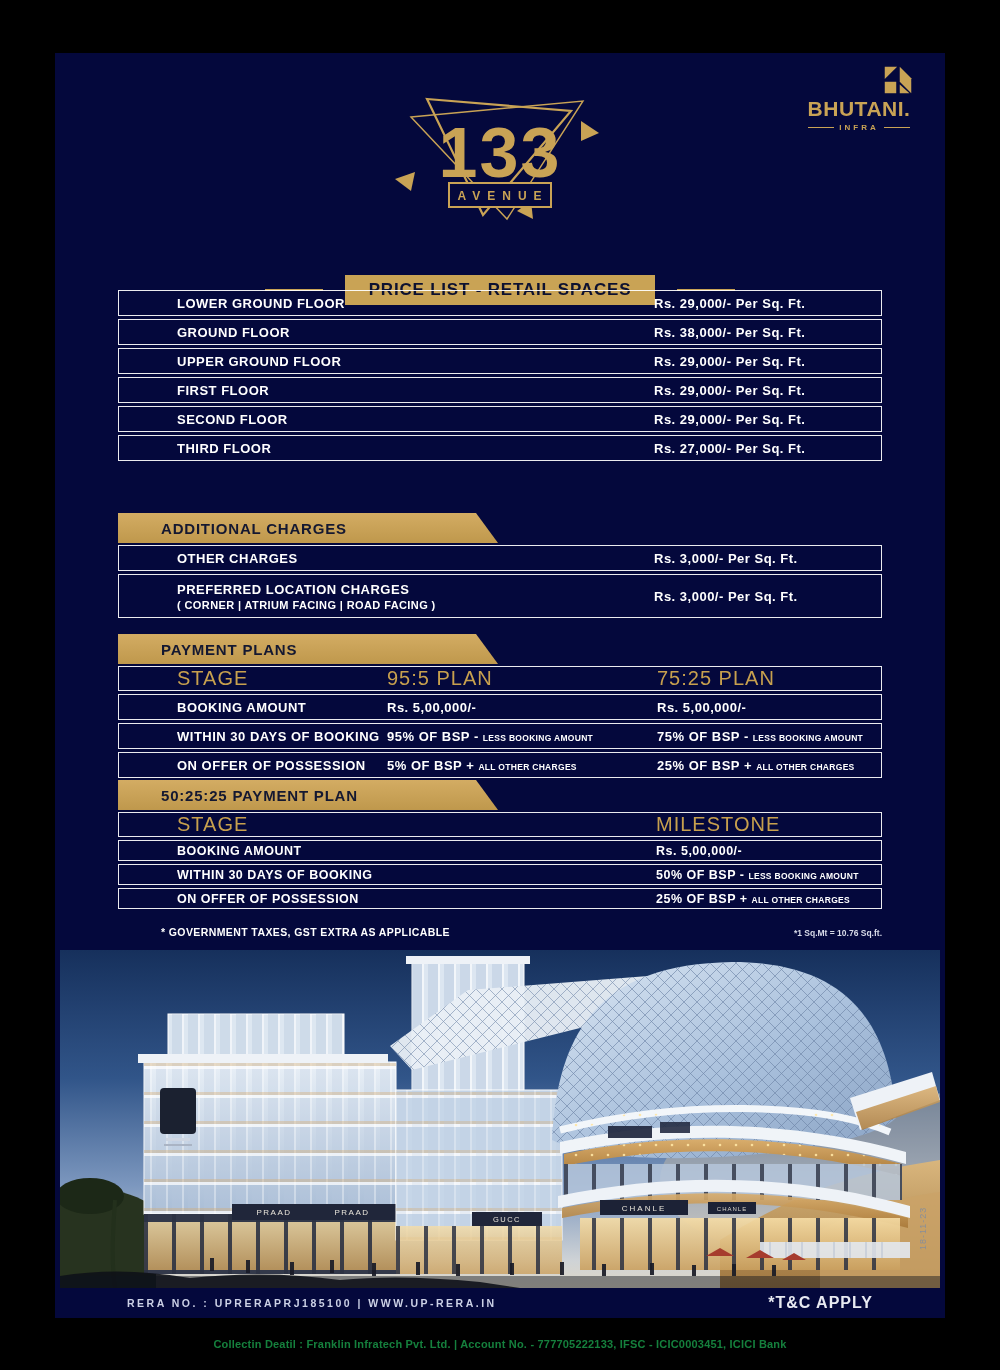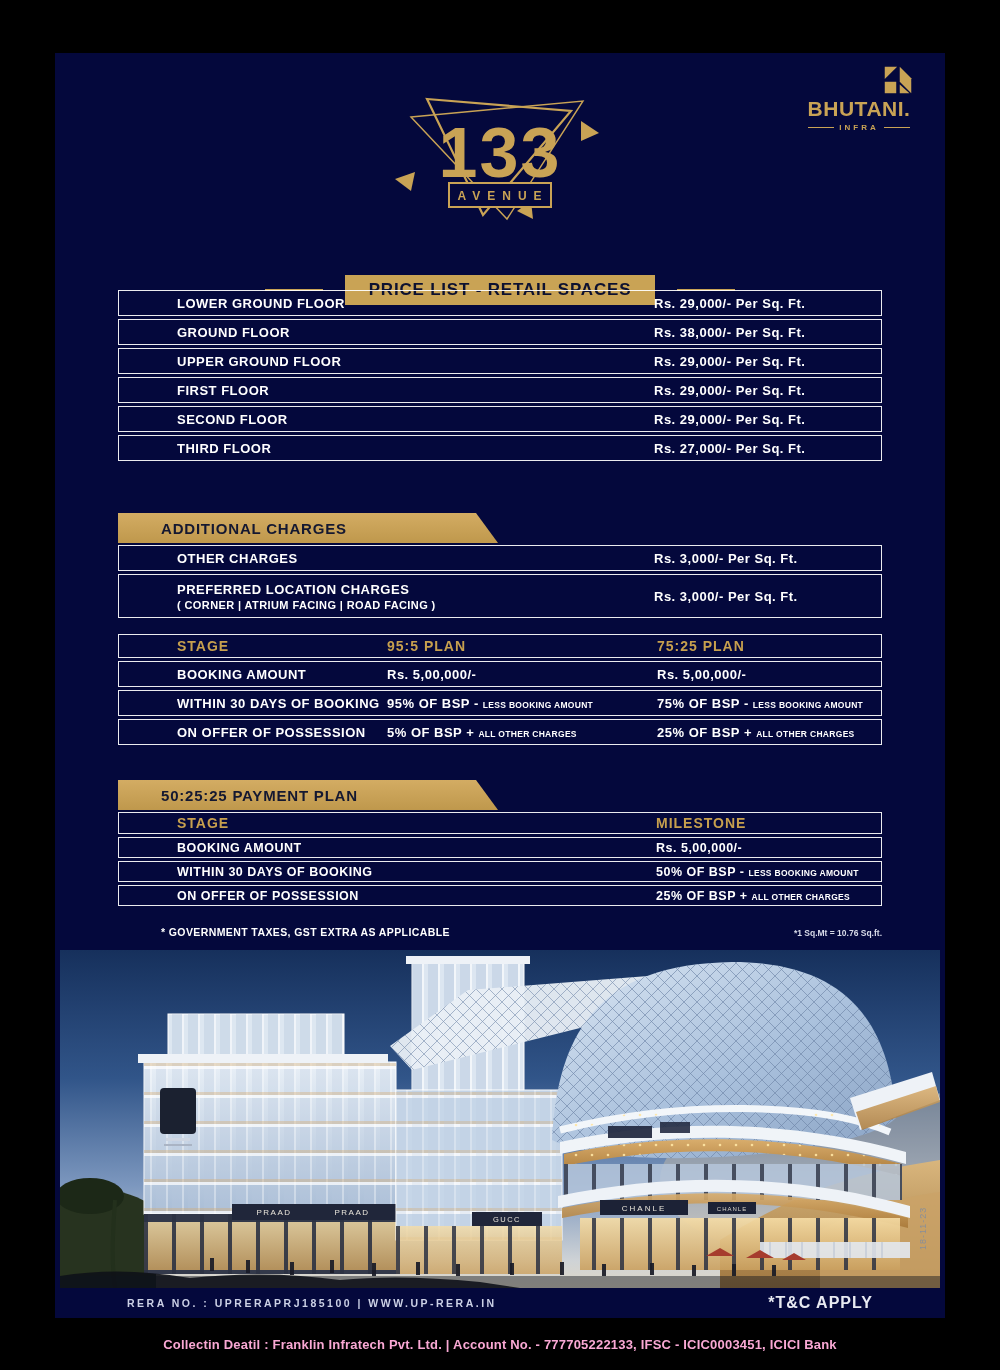--- a/index.html
+++ b/index.html
@@ -48,42 +48,42 @@
     min-height:26px;
   }
   .grid2  { grid-template-columns:535px 1fr; }
   .grid3  { grid-template-columns:268px 270px 1fr; }
   .grid2p { grid-template-columns:537px 1fr; }
   .row .label { padding-left:58px; }
   .row .sub { display:block; font-size:11px; font-weight:bold; letter-spacing:.4px; margin-top:2px; }
   .row.tall { min-height:44px; }
   .row.short { min-height:21px; font-size:12.5px; }
   .row.head { min-height:24px; }
-  .row.head .cell { color:#c7a04e; font-size:14px; font-weight:700; letter-spacing:1px; }
+  .row.head .cell { color:#c7a04e; font-size:20px; font-weight:400; letter-spacing:1px; }
   .small-txt { font-size:8.5px; letter-spacing:.3px; }
   
   .footnotes { position:absolute; left:63px; top:873px; width:764px; display:flex; justify-content:space-between; align-items:flex-end; }
   .fn-left  { color:#fff; font-size:10.5px; font-weight:bold; letter-spacing:.4px; padding-left:43px; }
   .fn-right { color:#d8dbe8; font-size:8.5px; font-weight:bold; }
   
   .photo { position:absolute; left:5px; top:897px; width:880px; height:338px; }
   
   .rera-bar {
     position:absolute; left:0; top:1235px; width:100%; height:30px;
     display:flex; align-items:center; justify-content:space-between;
     padding:0 72px;
   }
   .rera-txt { color:#ccd1e6; font-size:10.5px; letter-spacing:2.5px; font-weight:bold; }
   .tc-txt   { color:#e8eaf2; font-size:16px; letter-spacing:1px; font-weight:bold; }
   
   .bottom-bar {
     position:absolute; left:0; top:1318px; width:1000px; height:52px;
     background:#000; display:flex; align-items:center; justify-content:center;
   }
-  .bottom-txt { color:#f9a8d4; font-size:13px; font-weight:bold; letter-spacing:.2px; }
+  .bottom-txt { color:#15803d; font-size:11px; font-weight:bold; letter-spacing:.2px; }
 </style>
 </head>
 <body>
 
 <div class="panel">
 
   <svg class="logo-133" width="270" height="135" viewBox="0 0 270 135">
     <g>
       <polygon points="62,6 206,18 118,122" fill="none" stroke="#c9a355" stroke-width="2.2"></polygon>
       <polygon points="46,24 218,8 142,126" fill="none" stroke="#c9a355" stroke-width="1.4"></polygon>
@@ -159,20 +159,21 @@
         <div class="cell label">
           <span>PREFERRED LOCATION CHARGES</span>
           <span class="sub">( CORNER  |  ATRIUM FACING  |  ROAD FACING )</span>
         </div>
         <div class="cell value">Rs. 3,000/- Per Sq. Ft.</div>
       </div>
     </div>
   </section>
 
   <section class="sec" style="top:581px">
+    <div class="banner">PAYMENT PLANS</div>
     <div class="rows">
       <div class="row grid3 head">
         <div class="cell label">STAGE</div>
         <div class="cell">95:5 PLAN</div>
         <div class="cell">75:25 PLAN</div>
       </div>
       <div class="row grid3">
         <div class="cell label">BOOKING AMOUNT</div>
         <div class="cell"><span>Rs. 5,00,000/-</span> <span class="small-txt"></span></div>
         <div class="cell"><span>Rs. 5,00,000/-</span> <span class="small-txt"></span></div>

